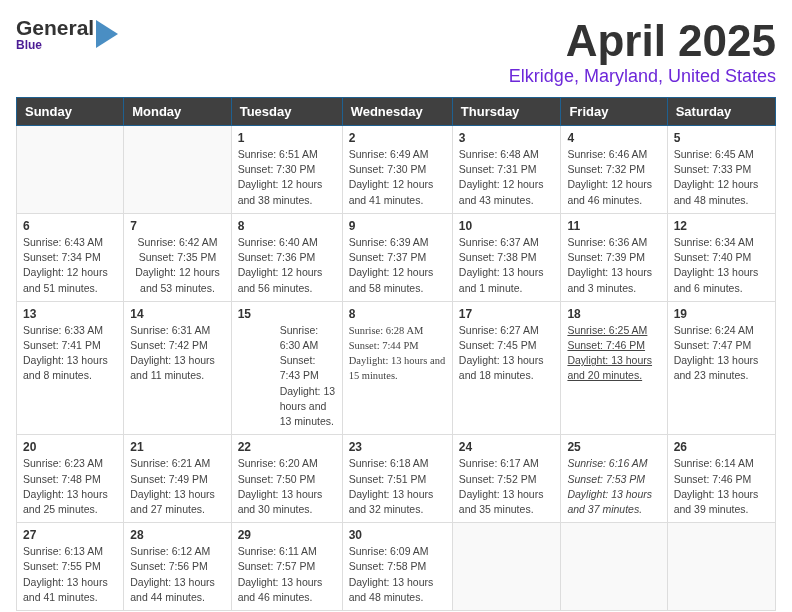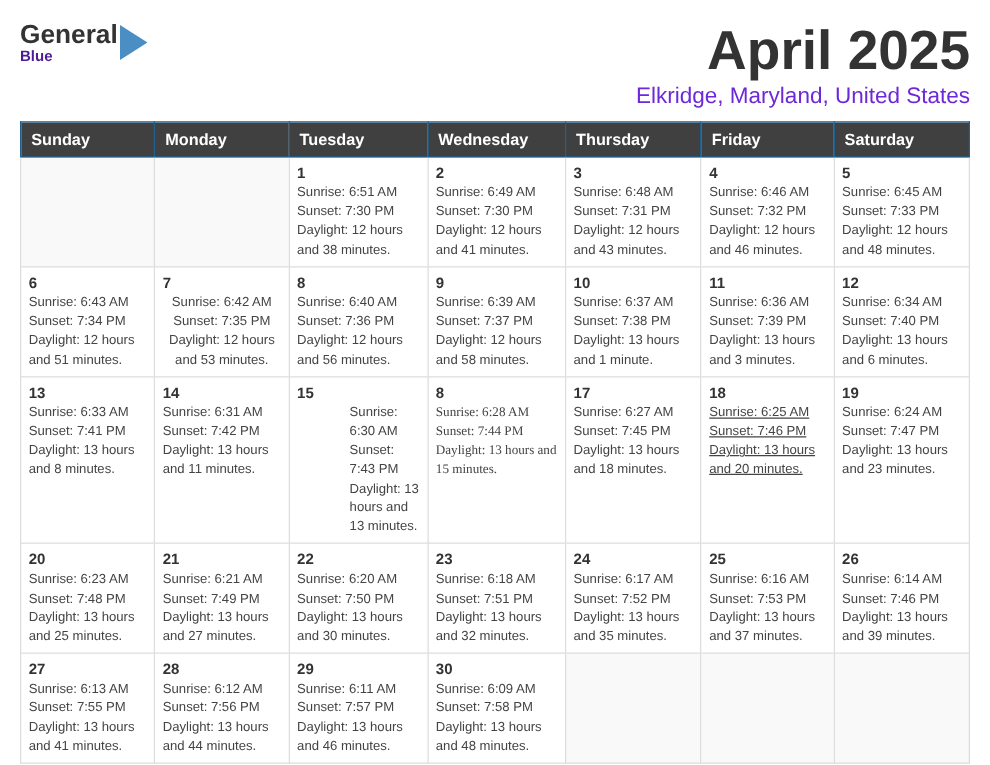--- a/index.html
+++ b/index.html
@@ -253,21 +253,21 @@
 Daylight: 13 hours and 32 minutes.</div>
         </td>
         <td>
           <span class="day-number">24</span>
           <div class="day-info" style="white-space: pre-line;">Sunrise: 6:17 AM
 Sunset: 7:52 PM
 Daylight: 13 hours and 35 minutes.</div>
         </td>
         <td>
           <span class="day-number">25</span>
-          <div class="day-info" style="white-space: pre-line;">Sunrise: 6:16 AM
+          <div class="day-info" style="white-space: pre-line; font-style: italic;">Sunrise: 6:16 AM
 Sunset: 7:53 PM
 Daylight: 13 hours and 37 minutes.</div>
         </td>
         <td>
           <span class="day-number">26</span>
           <div class="day-info" style="white-space: pre-line;">Sunrise: 6:14 AM
 Sunset: 7:46 PM
 Daylight: 13 hours and 39 minutes.</div>
         </td>
       </tr>

